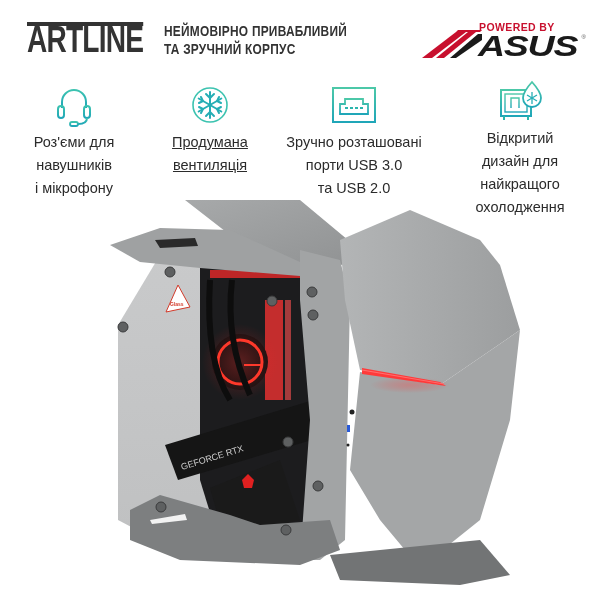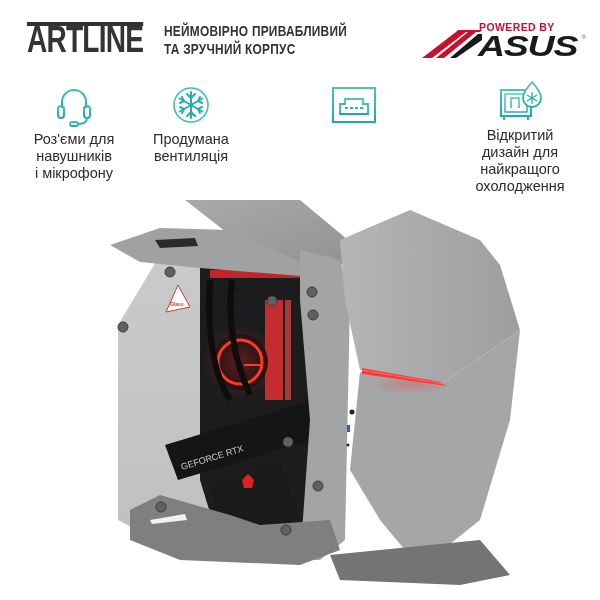--- a/index.html
+++ b/index.html
@@ -11,21 +11,21 @@
   .artline-logo .bar { position: absolute; left: 0; right: 0; top: -3px; height: 4px; background: #333333; }
   .tagline { position: absolute; left: 164px; top: 22px; font-family: "Liberation Sans", sans-serif; font-weight: 700; font-size: 14.5px; line-height: 18px; color: #333333; transform: scaleX(0.82); transform-origin: left top; letter-spacing: 0.3px; white-space: nowrap; }
   .asus-badge { position: absolute; left: 422px; top: 18px; width: 160px; height: 44px; }
   .powered-by { position: absolute; left: 57px; top: 3px; font-size: 10.5px; font-weight: 700; color: #c8102e; letter-spacing: 0.4px; white-space: nowrap; }
   .asus-word { position: absolute; left: 56px; top: 12px; font-size: 30px; font-weight: 700; font-style: italic; color: #1a1a1a; letter-spacing: -1px; line-height: 32px; transform: scaleX(1.25); transform-origin: left top; }
   .reg { position: absolute; right: -4px; top: 16px; font-size: 6px; color: #555; }
 
   .features { position: absolute; left: 0; top: 82px; width: 600px; height: 110px; }
   .feature { position: absolute; top: 0; text-align: center; }
   .feature .icon { display: block; margin: 0 auto; height: 48px; }
-  .feature .label { display: block; font-size: 14.5px; line-height: 17px; color: #2b2b2b; margin-top: 1px; white-space: pre-line; }
+  .feature .label { display: block; font-size: 14.5px; line-height: 23px; color: #2b2b2b; margin-top: 1px; white-space: pre-line; }
 
   .product { position: absolute; left: 100px; top: 195px; width: 430px; height: 400px; }
 </style>
 </head>
 <body>
 
 <div class="header">
   <div class="artline-logo">
     <span class="bar"></span>
     <span>ARTLINE</span>
@@ -61,21 +61,21 @@
       <rect x="8" y="24" width="6" height="12" rx="3" fill="none" stroke="url(#tg1)" stroke-width="2"></rect>
       <rect x="34" y="24" width="6" height="12" rx="3" fill="none" stroke="url(#tg1)" stroke-width="2"></rect>
       <path d="M37 36 Q37 42 28 42" fill="none" stroke="url(#tg1)" stroke-width="2"></path>
       <rect x="20" y="40" width="8" height="4" rx="2" fill="none" stroke="url(#tg1)" stroke-width="1.8"></rect>
     </svg>
     <span class="label">Роз'єми для
 навушників
 і мікрофону</span>
   </div>
 
-  <div class="feature" style="left:136px;width:110px;">
+  <div class="feature" style="left:155px;width:110px;text-decoration:underline;">
     <svg class="icon" width="48" height="48" viewBox="0 0 48 48">
       <circle cx="24" cy="23" r="17" fill="none" stroke="#3cc3b0" stroke-width="1.6"></circle>
       <g stroke="#25aeb5" stroke-width="2" fill="none" stroke-linecap="round">
         <line x1="24" y1="10" x2="24" y2="36"></line>
         <line x1="12.7" y1="16.5" x2="35.3" y2="29.5"></line>
         <line x1="12.7" y1="29.5" x2="35.3" y2="16.5"></line>
         <polyline points="20,12 24,16 28,12"></polyline>
         <polyline points="20,34 24,30 28,34"></polyline>
         <polyline points="13,21 17,19 15,15"></polyline>
         <polyline points="35,25 31,27 33,31"></polyline>
@@ -97,20 +97,23 @@
         </defs>
       <rect x="5" y="6" width="42" height="34" fill="none" stroke="url(#tg3)" stroke-width="2"></rect>
       <path d="M12 32 V22 H17 V17 H35 V22 H40 V32 Z" fill="none" stroke="url(#tg3)" stroke-width="1.8"></path>
       <g fill="#2bb5ad">
           <rect x="17" y="25" width="3" height="2"></rect>
           <rect x="22" y="25" width="3" height="2"></rect>
           <rect x="27" y="25" width="3" height="2"></rect>
           <rect x="32" y="25" width="3" height="2"></rect>
         </g>
     </svg>
+    <span class="label">Зручно розташовані
+порти USB 3.0
+та USB 2.0</span>
   </div>
 
   <div class="feature" style="left:460px;width:120px;top:-4px;">
     <svg class="icon" width="50" height="48" viewBox="0 0 50 48">
       <defs>
           <linearGradient id="tg4" x1="0" y1="0" x2="0" y2="1">
             <stop offset="0" stop-color="#4cc8a8"></stop>
             <stop offset="1" stop-color="#1fa6b8"></stop>
           </linearGradient>
         </defs>

